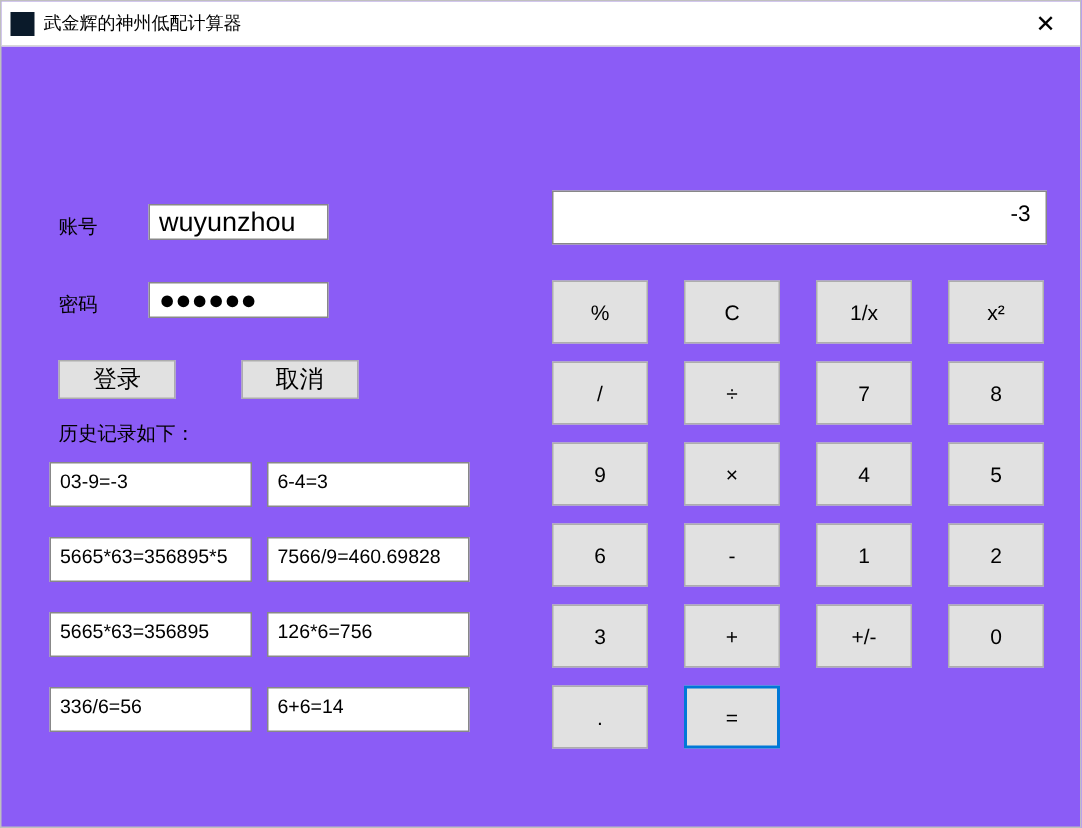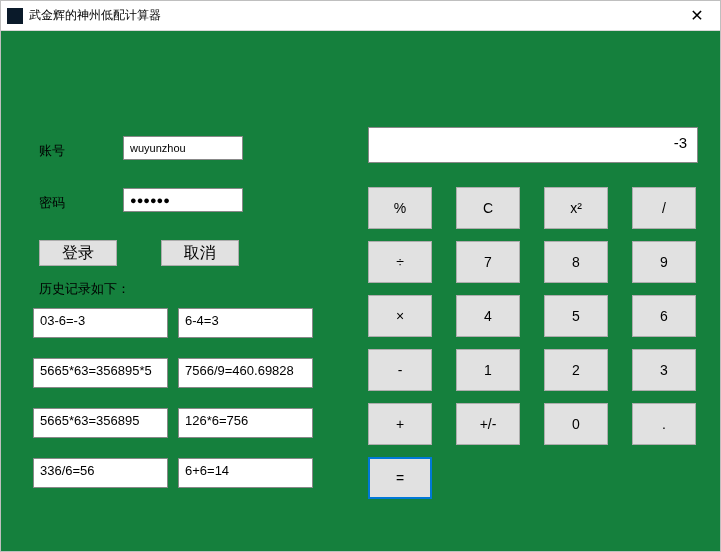--- a/index.html
+++ b/index.html
@@ -9,21 +9,21 @@
     width: 721px;
     height: 552px;
     overflow: hidden;
     font-size: 13px;
     color: #000;
   }
   .window {
     width: 721px;
     height: 552px;
     border: 1px solid #bfbfbf;
-    background: #15803d;
+    background: #8b5cf6;
     position: relative;
   }
   .titlebar {
     height: 30px;
     border-bottom: 1px solid #d8d8d8;
     display: flex;
     align-items: center;
     padding: 0 0 0 6px;
     background: #fff;
   }
@@ -59,23 +59,22 @@
     display: flex;
     align-items: flex-end;
     margin-bottom: 28px;
   }
   .form-label { width: 60px; font-size: 13px; }
   .text-input {
     width: 120px;
     height: 24px;
     border: 1px solid #888;
     padding: 2px 6px;
-    font-size: 11px;
-    font-family: Arial, sans-serif;
-    margin-left: 24px;
+    font-size: 18px;
+    font-family: Arial, sans-serif;
   }
   .btn-row {
     margin: 18px 0 14px 0;
   }
   .win-btn {
     width: 78px;
     height: 26px;
     background: #e1e1e1;
     border: 1px solid #adadad;
     font-size: 16px;
@@ -162,36 +161,37 @@
       </div>
 
       <div class="btn-row">
         <button class="win-btn">登录</button>
         <button class="win-btn">取消</button>
       </div>
 
       <div class="hist-label">历史记录如下：</div>
 
       <div class="hist-grid">
-        <div class="hist-cell">03-6=-3</div>
+        <div class="hist-cell">03-9=-3</div>
         <div class="hist-cell">6-4=3</div>
         <div class="hist-cell">5665*63=356895*5</div>
         <div class="hist-cell">7566/9=460.69828</div>
         <div class="hist-cell">5665*63=356895</div>
         <div class="hist-cell">126*6=756</div>
         <div class="hist-cell">336/6=56</div>
         <div class="hist-cell">6+6=14</div>
       </div>
     </div>
 
     <div class="calc-pane">
       <div class="display">-3</div>
       <div class="key-grid" id="key-grid">
           <button class="key">%</button>
           <button class="key">C</button>
+          <button class="key">1/x</button>
           <button class="key">x²</button>
           <button class="key">/</button>
           <button class="key">÷</button>
           <button class="key">7</button>
           <button class="key">8</button>
           <button class="key">9</button>
           <button class="key">×</button>
           <button class="key">4</button>
           <button class="key">5</button>
           <button class="key">6</button>

